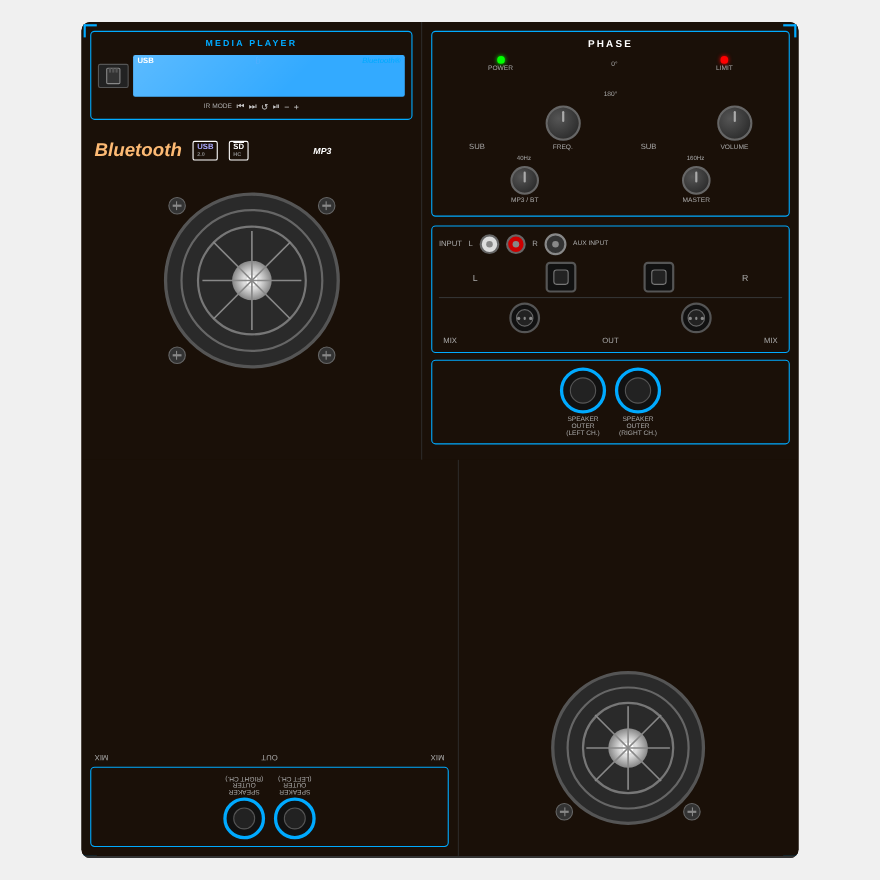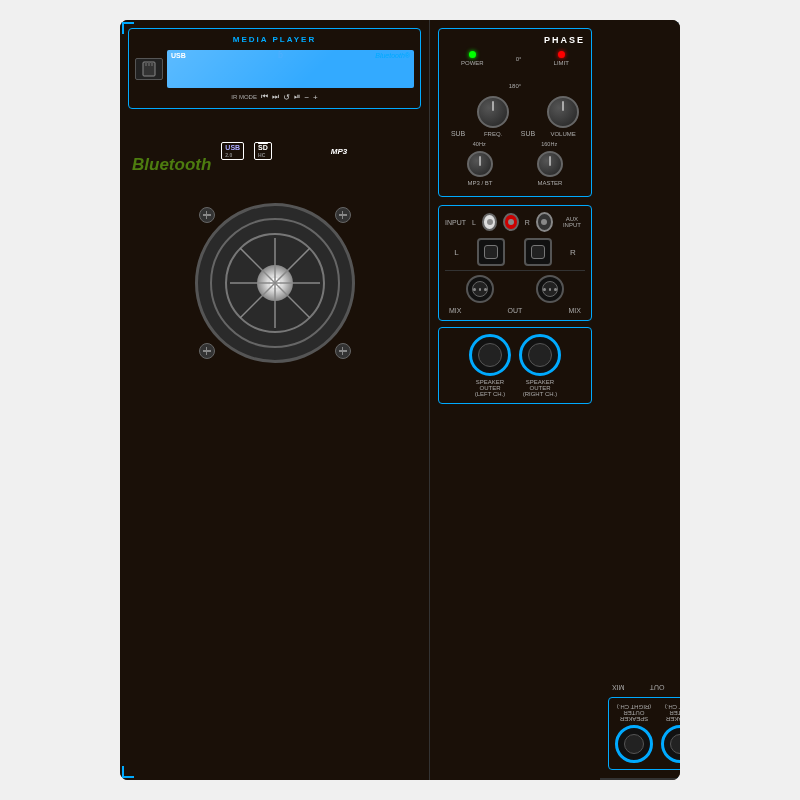--- a/index.html
+++ b/index.html
@@ -6,26 +6,26 @@
     body {
       width: 800px;
       height: 800px;
       background: #f0f0f0;
       display: flex;
       justify-content: center;
       align-items: center;
       font-family: Arial, sans-serif;
     }
     .device {
-      width: 560px;
+      width: 652px;
       height: 760px;
       background: #1a1008;
       border-radius: 8px;
       display: flex;
-      flex-direction: row;
+      flex-direction: column;
       overflow: hidden;
       position: relative;
     }
     .left-panel {
       width: 310px;
       background: #1a1008;
       padding: 8px;
       border-right: 1px solid #333;
     }
     .right-panel {
@@ -111,26 +111,25 @@
       cursor: pointer;
     }
     
     .feature-row {
       display: flex;
       align-items: center;
       gap: 10px;
       padding: 8px 4px;
     }
     .bt-text {
-      color: #4d7c0f;
+      color: #fdba74;
       font-size: 17px;
       font-weight: bold;
       font-style: italic;
       font-family: 'Arial', sans-serif;
-      margin-top: 28px;
     }
     .feature-badge {
       color: #fff;
       font-size: 8px;
       font-weight: bold;
       border: 1px solid #fff;
       border-radius: 2px;
       padding: 1px 3px;
     }
     
@@ -221,21 +220,21 @@
     .screw-bl { bottom: 4px; left: 4px; }
     .screw-br { bottom: 4px; right: 4px; }
     
     .phase-box {
       border: 1.5px solid #00aaff;
       border-radius: 4px;
       padding: 6px;
       margin-bottom: 8px;
     }
     .phase-title {
-      text-align: right;
+      text-align: center;
       color: #fff;
       font-size: 9px;
       font-weight: bold;
       letter-spacing: 2px;
       margin-bottom: 6px;
     }
     .phase-indicators {
       display: flex;
       justify-content: space-around;
       align-items: center;

